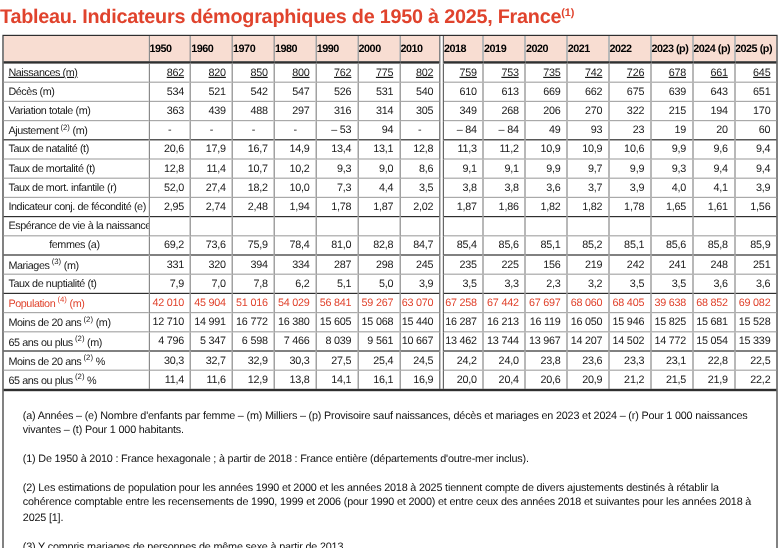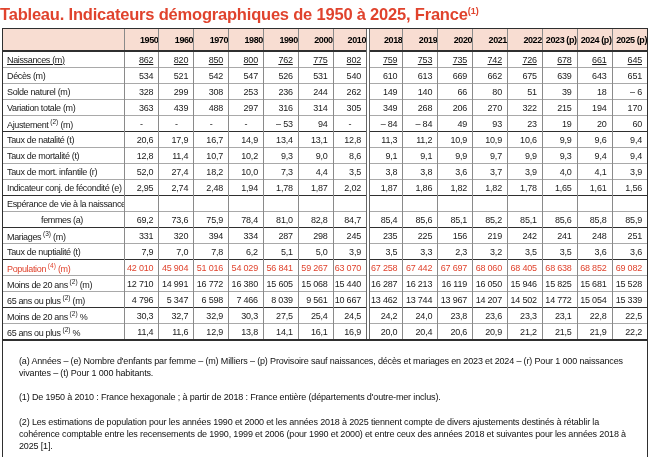--- a/index.html
+++ b/index.html
@@ -12,21 +12,21 @@
   h1{
     margin:5px 0 4px;text-align:left;font-size:16.5px;font-weight:bold;
     color:var(--red);letter-spacing:-0.2px;
   }
   h1 sup{font-size:9px;}
   .box{margin:0 2px;border:1px solid var(--thick);}
   table{width:100%;border-collapse:collapse;table-layout:fixed;}
   col.labcol{width:121px;}
   thead th{
     background:var(--peach);font-weight:bold;font-size:9px;letter-spacing:-0.4px;
-    height:21px;text-align:right;border-bottom:2px solid var(--thick);
+    height:21px;text-align:left;border-bottom:2px solid var(--thick);
     border-left:1px solid var(--vert);padding:0;white-space:nowrap;overflow:hidden;
   }
   thead th.lab{border-left:none;}
   td{
     font-size:9px;height:15px;padding:0 5px 0 0;text-align:right;
     border-left:1px solid var(--vert);border-top:1px solid var(--thin);
     white-space:nowrap;overflow:hidden;color:#1a1a1a;letter-spacing:-0.2px;
   }
   td.lab{
     text-align:left;padding:0 1px 0 4px;border-left:none;letter-spacing:-0.35px;
@@ -118,38 +118,20 @@
           <td>531</td>
           <td class="sep">540</td>
           <td>610</td>
           <td>613</td>
           <td>669</td>
           <td>662</td>
           <td>675</td>
           <td>639</td>
           <td>643</td>
           <td>651</td>
-        </tr>
-        <tr>
-          <td class="lab"><span>Solde naturel (m)</span></td>
-          <td>328</td>
-          <td>299</td>
-          <td>308</td>
-          <td>253</td>
-          <td>236</td>
-          <td>244</td>
-          <td class="sep">262</td>
-          <td>149</td>
-          <td>140</td>
-          <td>66</td>
-          <td>80</td>
-          <td>51</td>
-          <td>39</td>
-          <td>18</td>
-          <td>– 6</td>
         </tr>
         <tr>
           <td class="lab"><span>Variation totale (m)</span></td>
           <td>363</td>
           <td>439</td>
           <td>488</td>
           <td>297</td>
           <td>316</td>
           <td>314</td>
           <td class="sep">305</td>
@@ -331,21 +313,21 @@
           <td>51 016</td>
           <td>54 029</td>
           <td>56 841</td>
           <td>59 267</td>
           <td class="sep">63 070</td>
           <td>67 258</td>
           <td>67 442</td>
           <td>67 697</td>
           <td>68 060</td>
           <td>68 405</td>
-          <td>68 638</td>
+          <td>39 638</td>
           <td>68 852</td>
           <td>69 082</td>
         </tr>
         <tr>
           <td class="lab"><span>Moins de 20 ans</span><sup> (2)</sup><span> (m)</span></td>
           <td>12 710</td>
           <td>14 991</td>
           <td>16 772</td>
           <td>16 380</td>
           <td>15 605</td>

